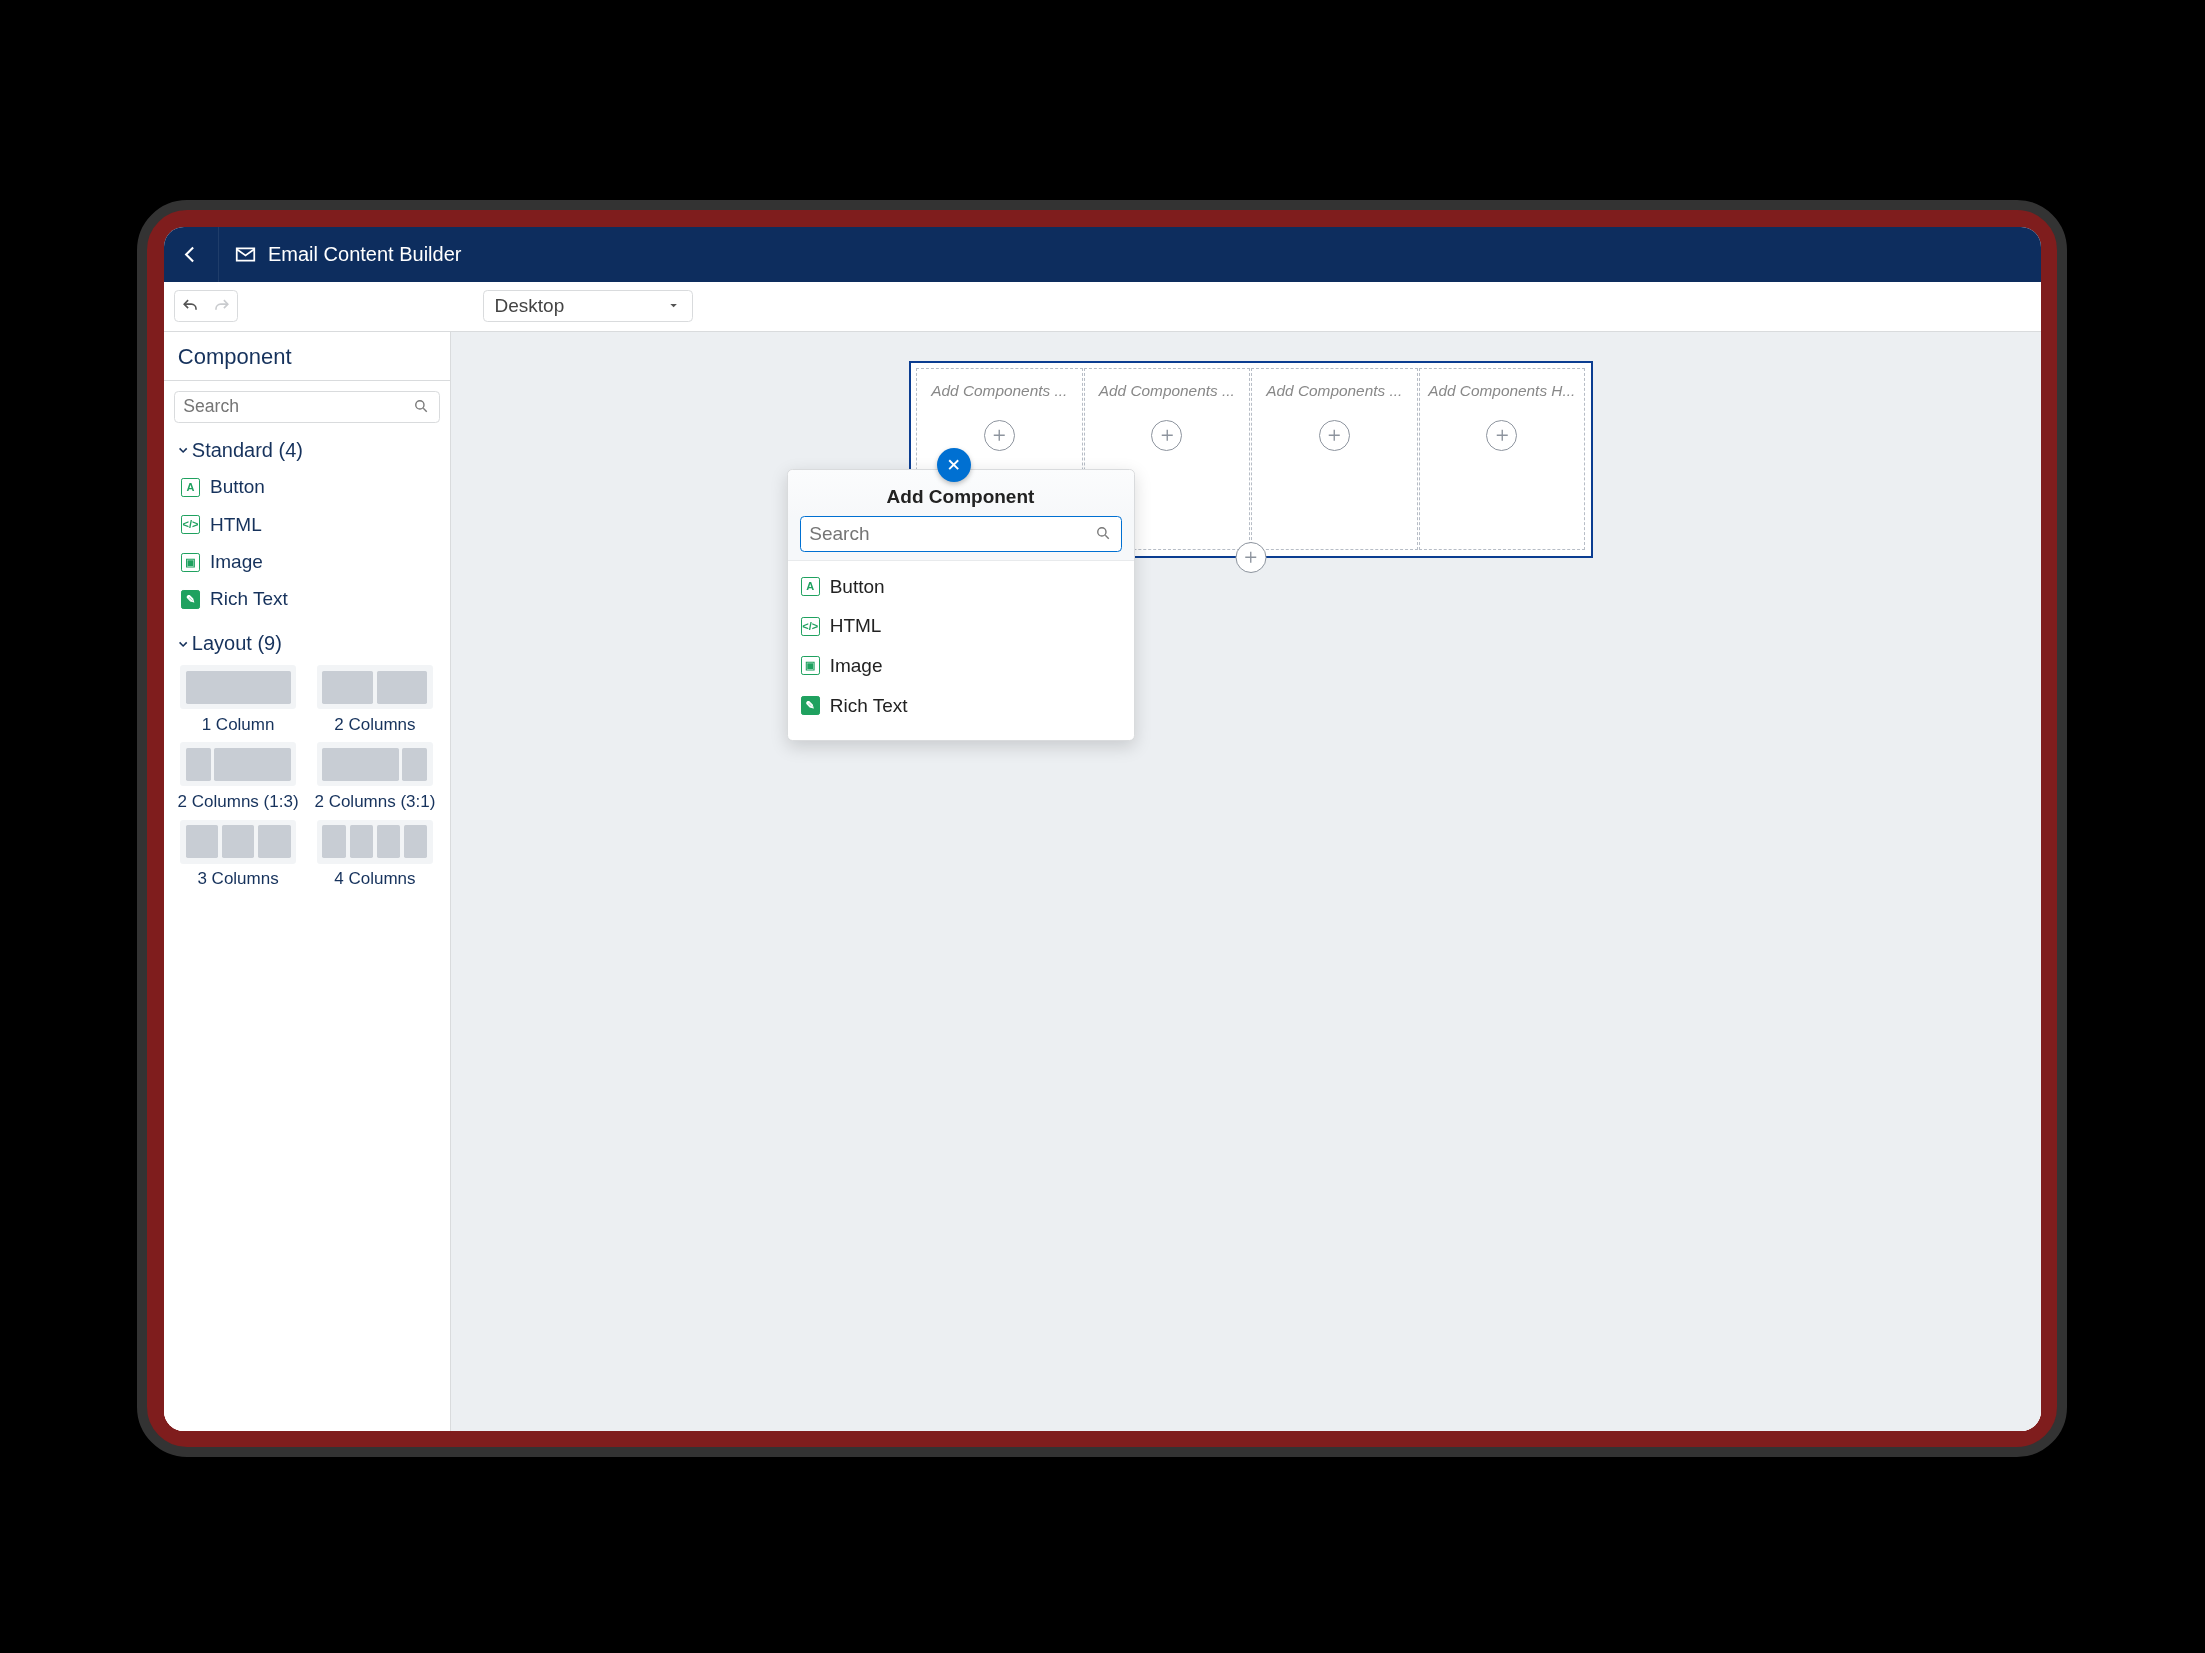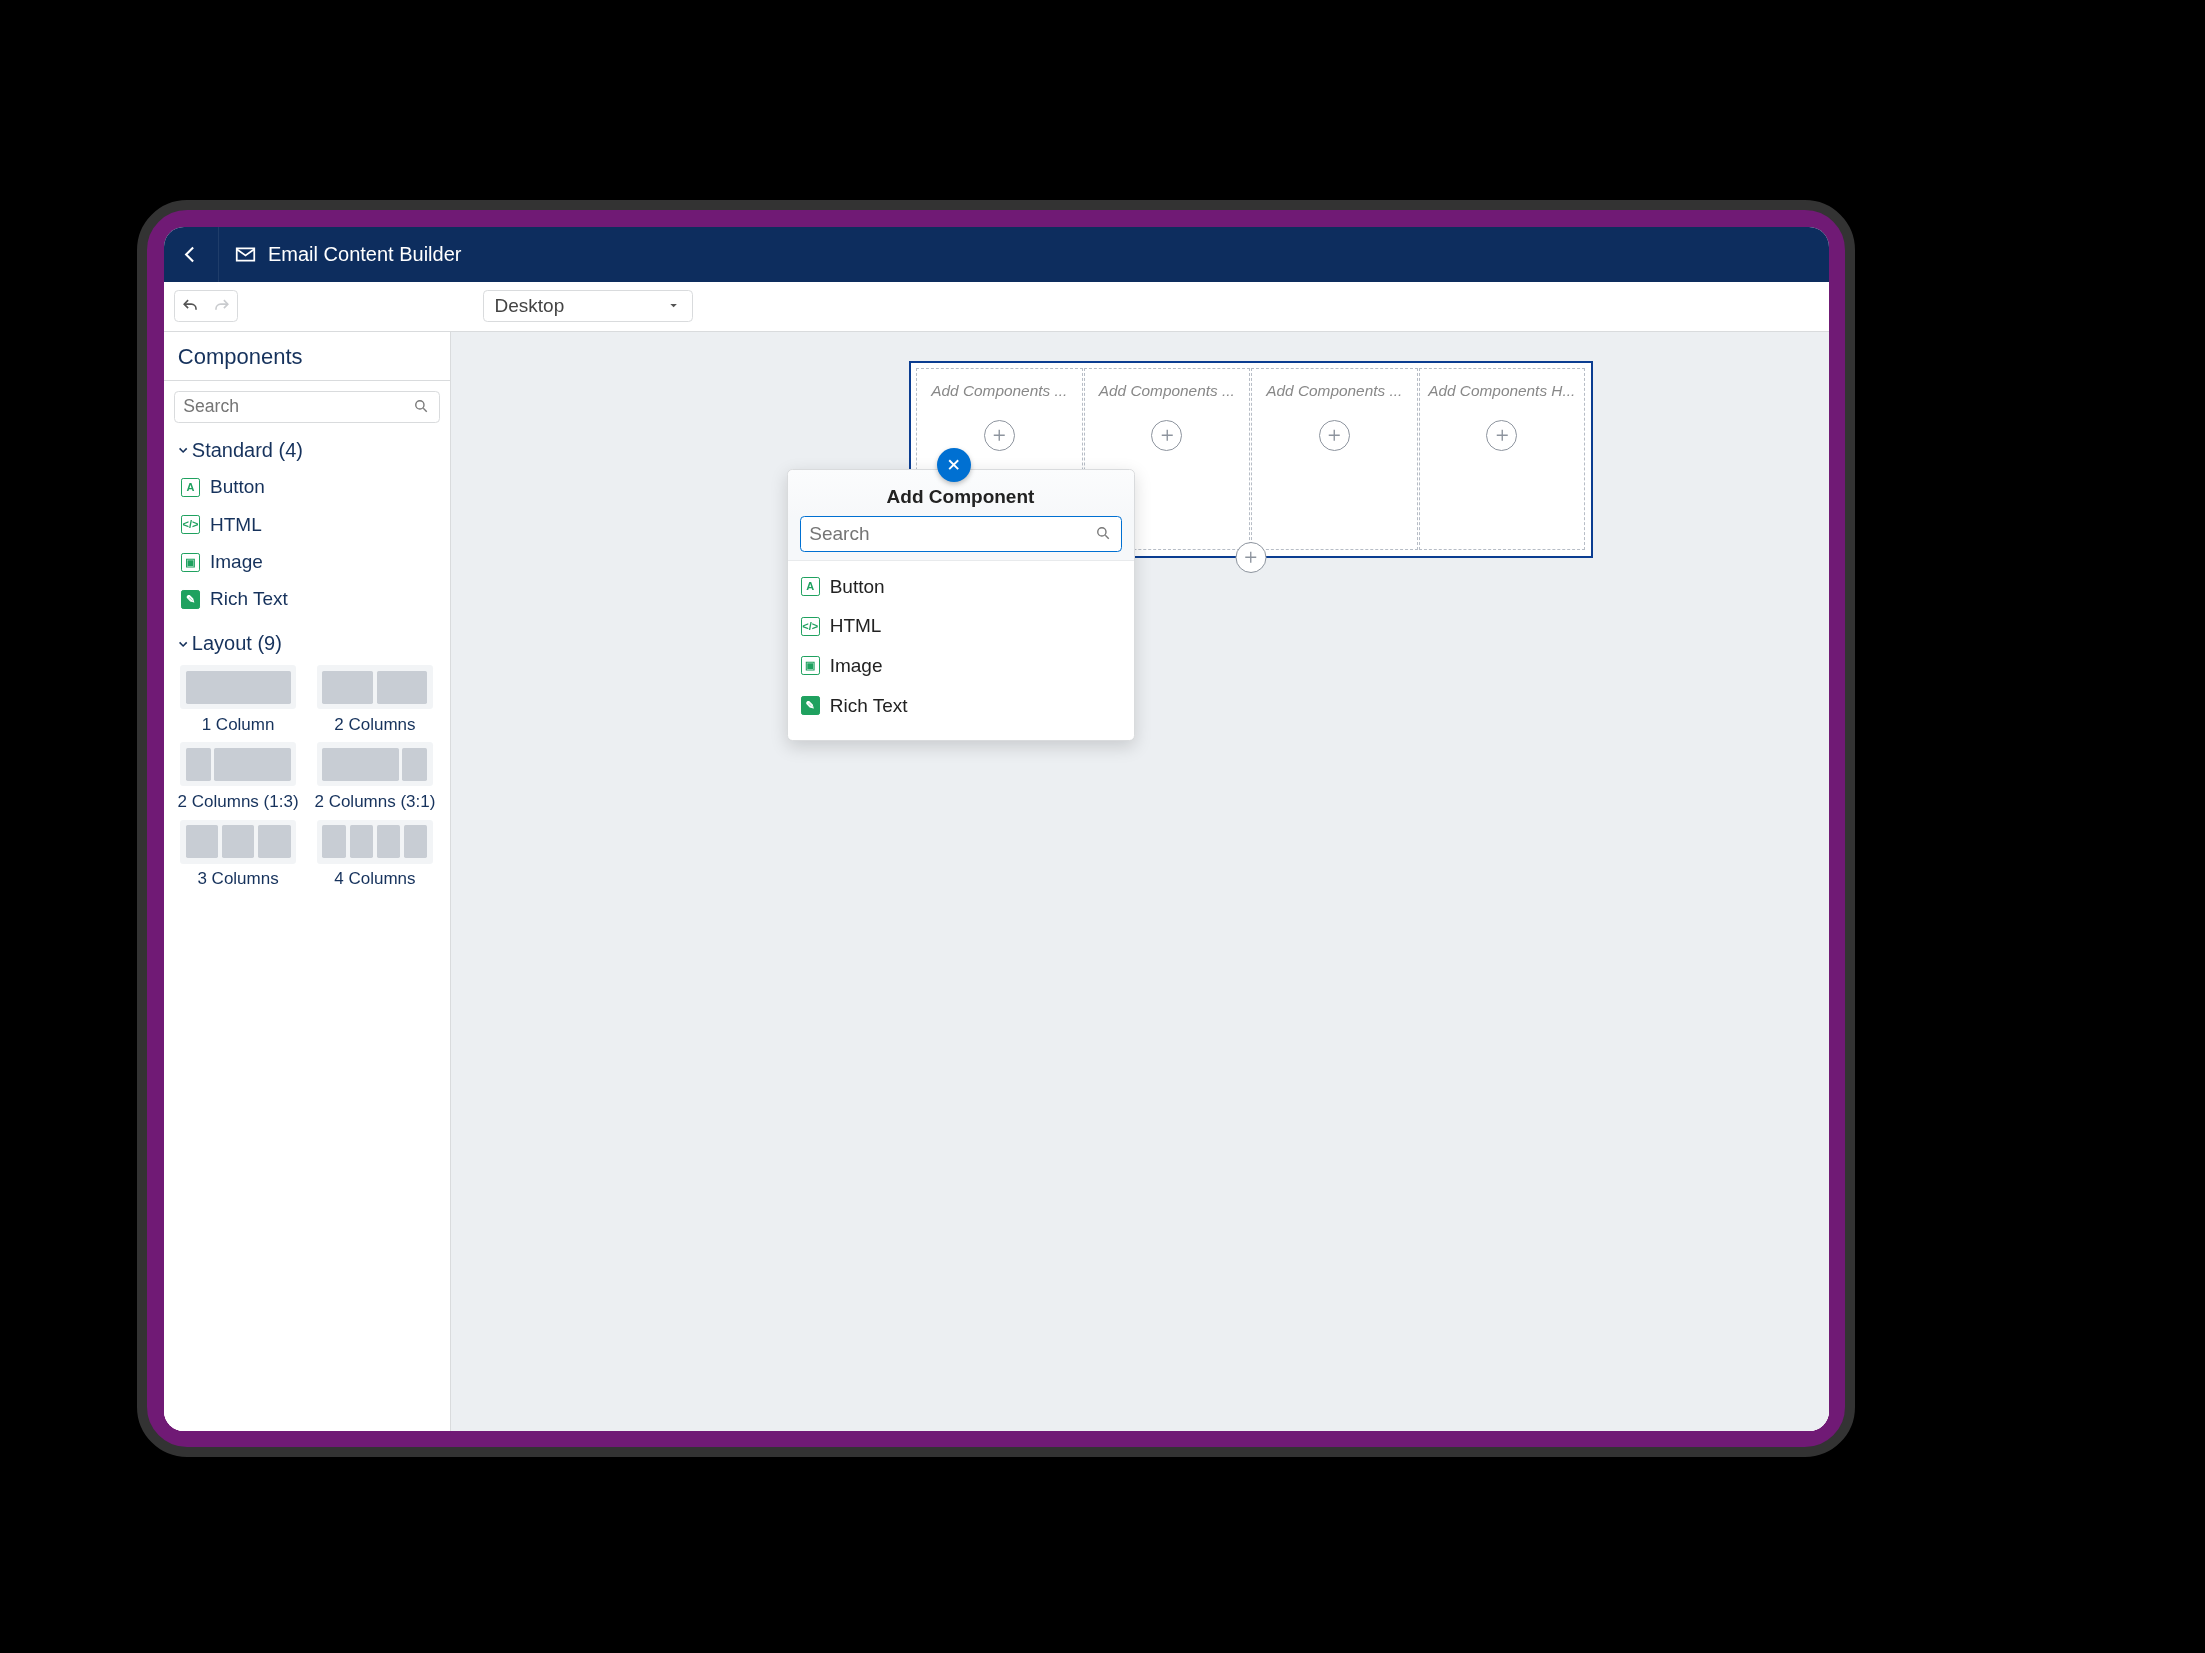--- a/index.html
+++ b/index.html
@@ -7,23 +7,23 @@
     background: #000;
     width: 2205px;
     height: 1654px;
     font-family: -apple-system, "Segoe UI", Arial, sans-serif;
     position: relative;
   }
   .device-frame {
     position: absolute;
     left: 137px;
     top: 200px;
-    width: 1718px;
+    width: 1930px;
     height: 1257px;
-    background: #701a75;
+    background: #7f1d1d;
     border: 10px solid #333;
     border-radius: 50px;
     box-shadow: 33px 33px 72px rgba(0,0,0,0.65);
     overflow: hidden;
   }
   .screen {
     position: absolute;
     inset: 16.5px;
     background: #fff;
     border-radius: 20px;
@@ -264,21 +264,21 @@
         <span>Desktop</span>
         <svg width="13.2" height="13.2" viewBox="0 0 24 24" fill="#555">
             <path d="M6 9l6 6 6-6z"></path>
           </svg>
       </div>
     </div>
 
     <div class="body">
 
       <div class="sidebar">
-        <div class="sidebar-title">Components</div>
+        <div class="sidebar-title">Component</div>
         <div class="sidebar-search">
           <input placeholder="Search" style="">
           <svg width="16.5" height="16.5" viewBox="0 0 24 24" fill="none" stroke="#777" stroke-width="2">
               <circle cx="10" cy="10" r="6"></circle>
               <path d="M20 20l-5-5"></path>
             </svg>
         </div>
 
         <div class="section-header">
           <svg width="14.3" height="14.3" viewBox="0 0 24 24" fill="none" stroke="#16325c" stroke-width="2.6">

